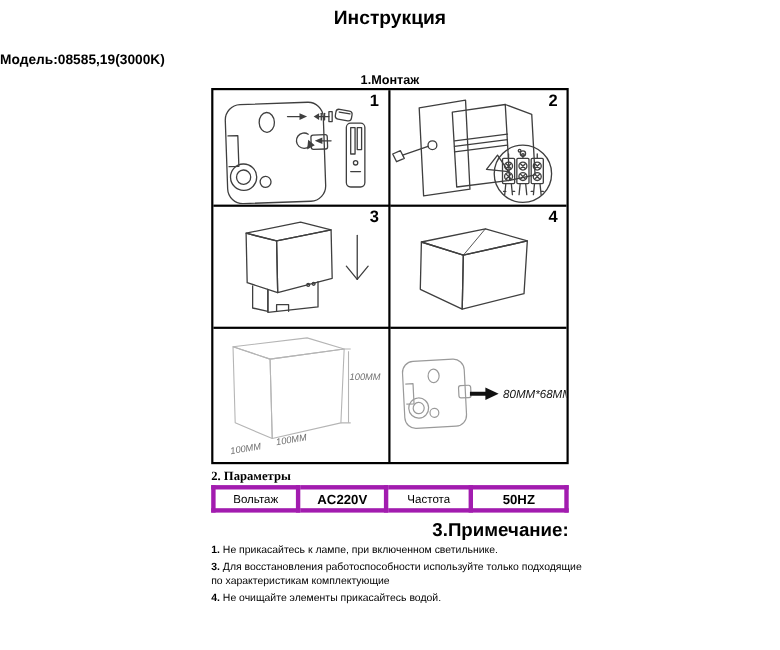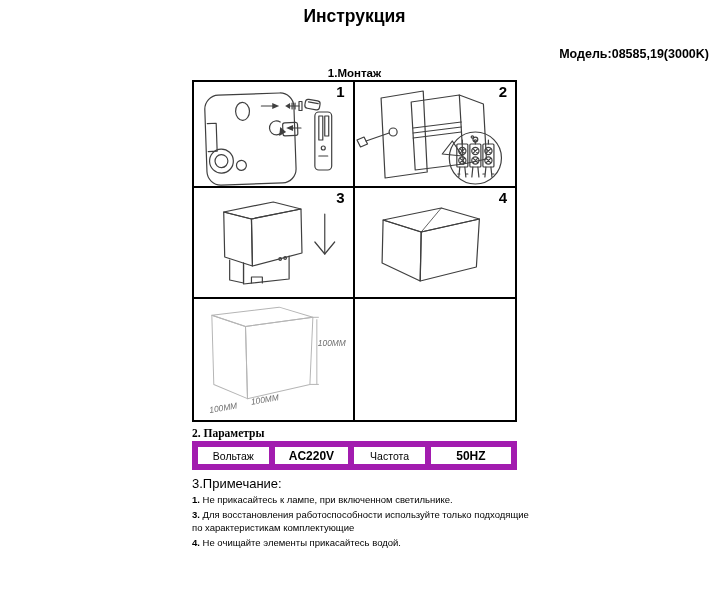--- a/index.html
+++ b/index.html
@@ -3,48 +3,48 @@
 <meta charset="utf-8">
 <style>
   html,body { margin:0; padding:0; }
   body {
     width:709px; height:591px; background:#ffffff;
     font-family:"Liberation Sans", sans-serif; color:#000;
   }
   .page { position:relative; width:709px; height:591px; background:#fff; overflow:hidden; }
 
   .title { padding-top:6px; text-align:center; font-size:17.5px; font-weight:700; }
-  .model { margin-top:20px; text-align:right; font-size:12.5px; font-weight:700; }
+  .model { margin-top:20px; text-align:left; font-size:12.5px; font-weight:700; }
 
   .content { width:325px; margin:0 auto; }
   .montage-h { margin:6px 0 1px 0; font-size:11.5px; font-weight:700;text-align:center; }
 
   .grid {
     width:325px; box-sizing:border-box;
     border:2px solid #000;
     display:grid; grid-template-columns:1fr 1fr;
     grid-template-rows:106px 111px 121px;
   }
   .cell { position:relative; box-sizing:border-box; border-right:2px solid #000; border-bottom:2px solid #000; overflow:hidden; }
   .cell.c-right { border-right:none; }
   .cell.c-bottom { border-bottom:none;font-style:italic; }
   .cell svg { display:block; width:100%; height:100%; }
   .step-num { position:absolute; top:1px; right:8px; font-size:15px; font-weight:700; line-height:18px; }
 
   .params-h { margin:5px 0 2px 0; font-size:11.5px; font-weight:700;font-family:Liberation Serif, serif; }
   table.params { width:325px; border-collapse:collapse; table-layout:fixed; }
   table.params td {
-    border:6px solid #a21caf; height:17px; padding:0;
+    border:4px solid #a21caf; height:17px; padding:0;
     text-align:center; vertical-align:middle; font-size:10.5px;
   }
   table.params td.bold { font-weight:700; font-size:12px; }
   table.params td.big  { font-size:12px; }
   table.params td.pre  { white-space:pre; }
 
-  .notes-h { margin:6px 0 2px 0; font-size:13px; font-weight:400; }
+  .notes-h { margin:6px 0 2px 0; font-size:17px; font-weight:700;text-align:right; }
   .note { width:346px; margin:3px 0 0 0; font-size:9.5px; line-height:1.3; }
   .note .nn { font-weight:700; }
 
   svg text { font-family:"Liberation Sans", sans-serif; }
   .ln  { stroke:#3f3f3f; fill:none; stroke-width:1.2; stroke-linejoin:round; stroke-linecap:round; }
   .lng { stroke:#b5b5b5; fill:none; stroke-width:1; stroke-linejoin:round; }
   .lnp { stroke:#9a9a9a; fill:none; stroke-width:1.1; stroke-linejoin:round; }
   .fil { fill:#3f3f3f; stroke:none; }
   .dimtxt { fill:#6e6e6e; font-size:8.5px; }
 </style>
@@ -194,20 +194,38 @@
             <line x1="124" y1="20" x2="124" y2="84"></line>
             <line x1="120" y1="18" x2="126" y2="18"></line>
             <line x1="117" y1="84" x2="126" y2="84"></line>
           </g>
           <text class="dimtxt" x="125" y="46">100MM</text>
           <text class="dimtxt" x="58" y="104" transform="rotate(-9 58 104)">100MM</text>
           <text class="dimtxt" x="16" y="112" transform="rotate(-9 16 112)">100MM</text>
         </svg>
       </div>
 
+      <div class="cell c-right c-bottom">
+        <svg viewBox="0 0 160 119" preserveAspectRatio="none">
+          <g class="lnp" transform="rotate(-3 40 60)">
+            <rect x="12" y="28" width="56" height="60" rx="10"></rect>
+            <ellipse cx="40" cy="42" rx="5" ry="6"></ellipse>
+            <circle cx="25" cy="70" r="9"></circle>
+            <circle cx="25" cy="70" r="5"></circle>
+            <circle cx="39" cy="75" r="4"></circle>
+            <rect x="62" y="52" width="11" height="11" rx="2"></rect>
+            <path d="M14,48 h7 v18 h-7"></path>
+          </g>
+          <g>
+            <line x1="72" y1="58" x2="87" y2="58" stroke="#111" stroke-width="3.6"></line>
+            <polygon points="98,58 86,52.5 86,63.5" fill="#111"></polygon>
+          </g>
+          <text x="102" y="62" font-size="10.5" fill="#111">80MM*68MM</text>
+        </svg>
+      </div>
     </div>
 
     <div class="params-h">2. Параметры</div>
 
     <table class="params">
       <colgroup>
         <col style="width:24%">
           <col style="width:25%">
           <col style="width:24%">
           <col style="width:27%">

